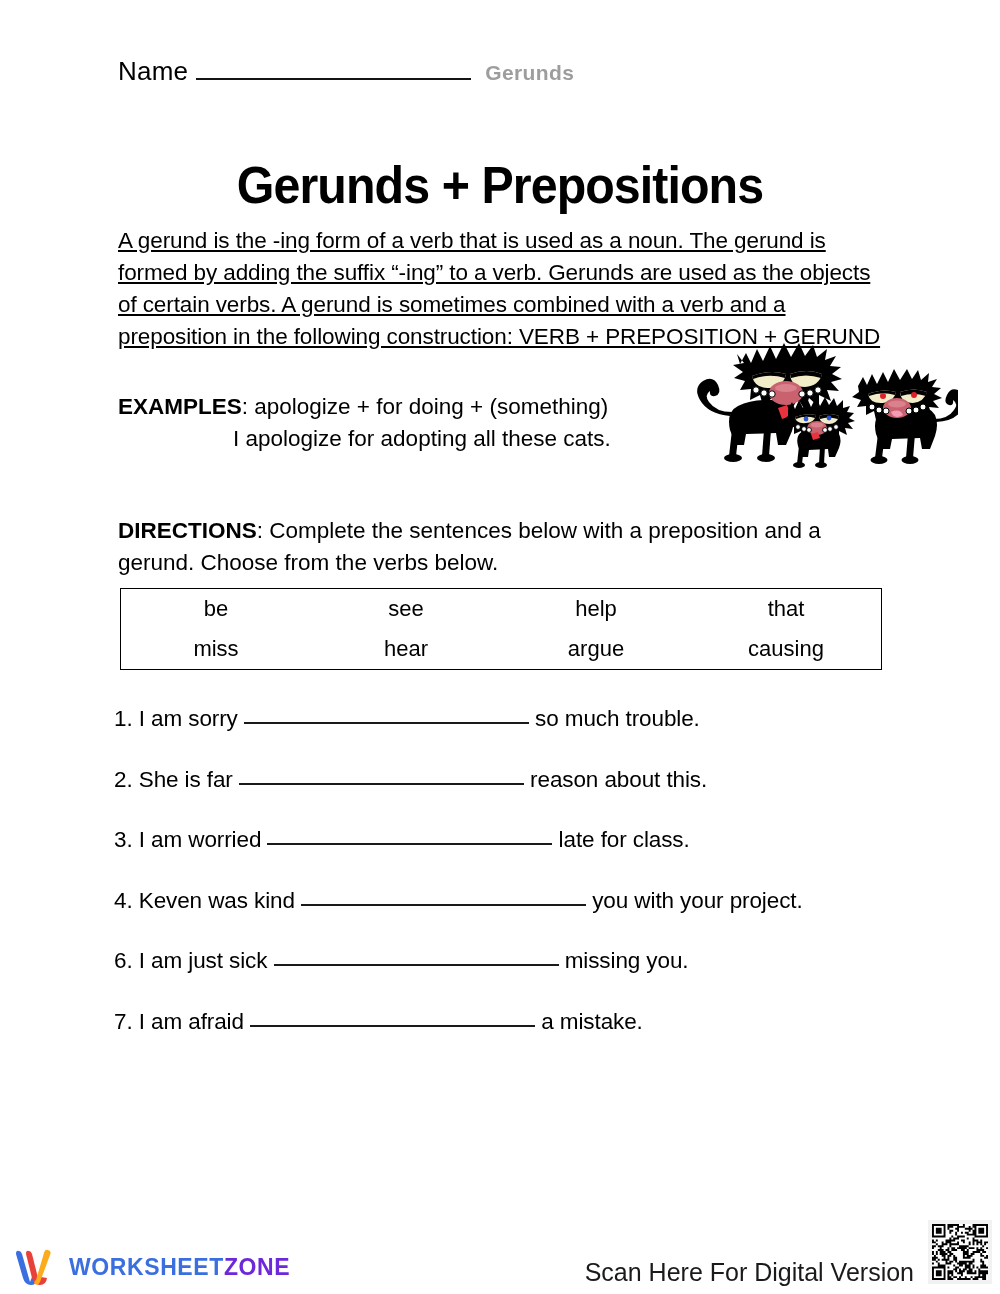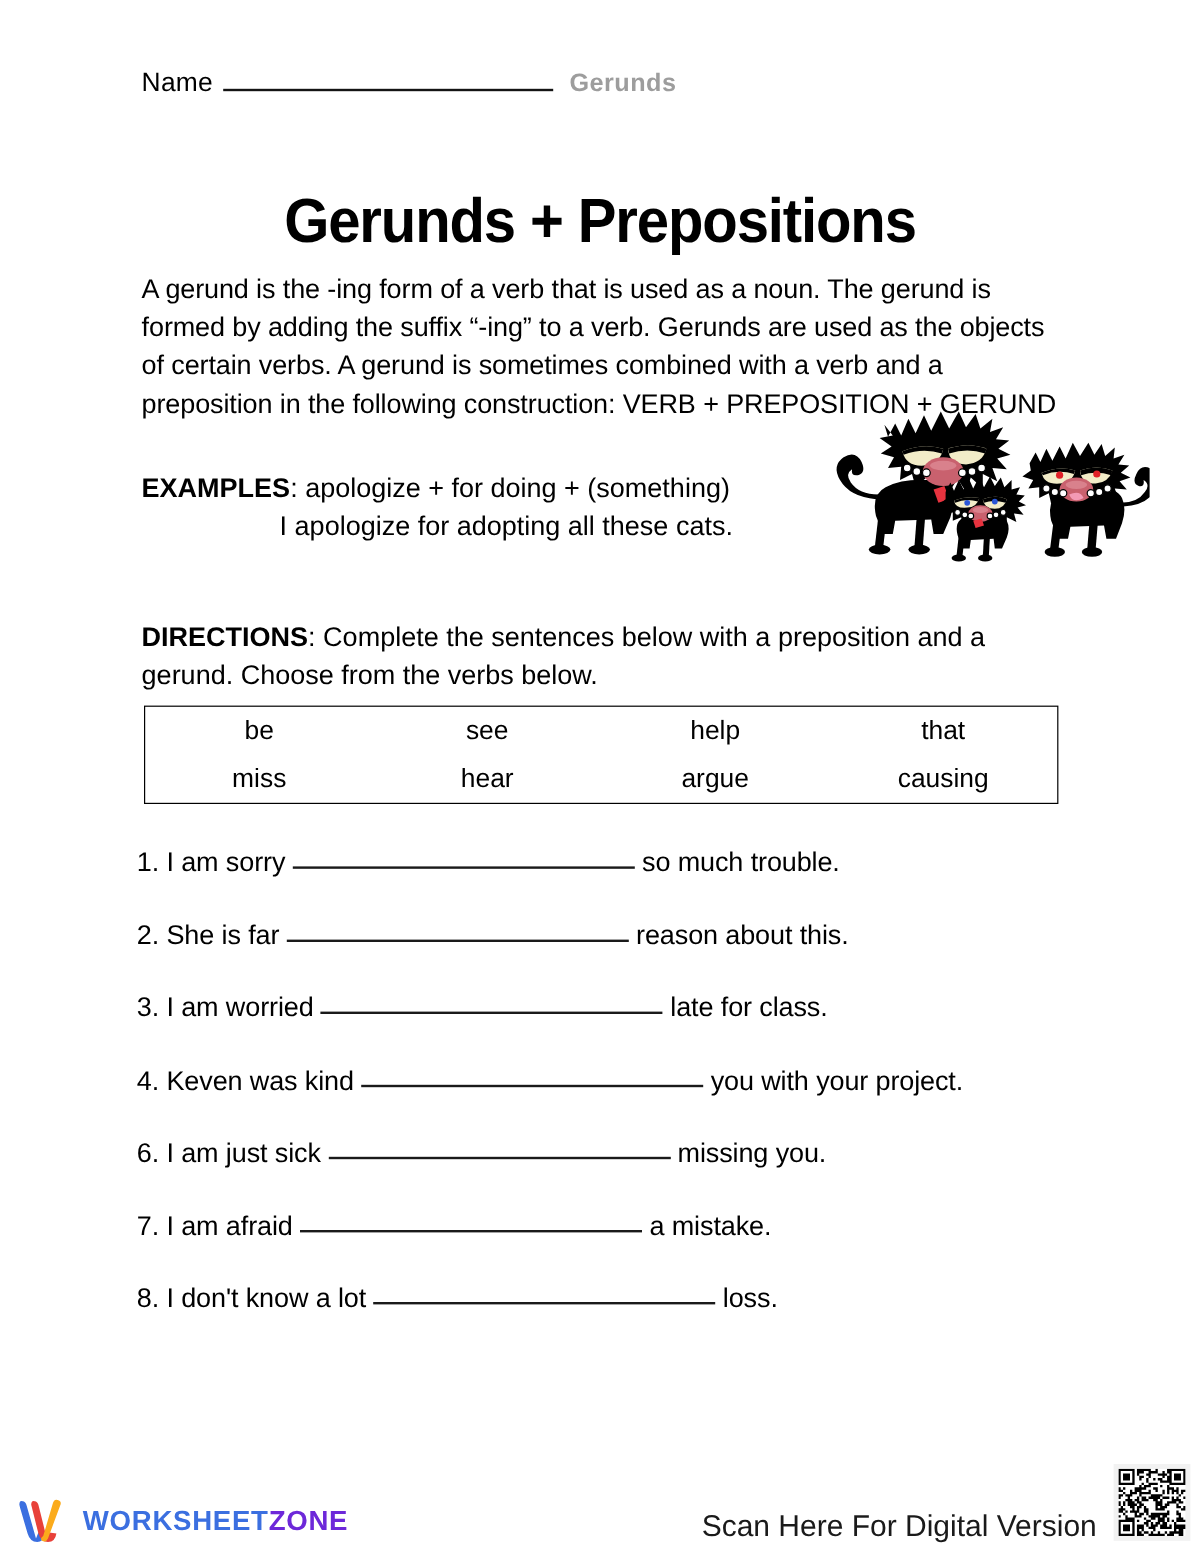--- a/index.html
+++ b/index.html
@@ -18,21 +18,21 @@
 
   
   .name-row {
     position: absolute;
     left: 118px; top: 56px;
     width: 790px;
     display: flex;
     align-items: baseline;
   }
   .name-label {
-    font-size: 22px;
+    font-size: 26px;
     letter-spacing: .2px;
     white-space: nowrap;
   }
   .name-line {
     flex: 0 0 275px;
     margin-left: 8px;
     margin-right: 14px;
     border-bottom: 2px solid #141414;
     height: 16px;
   }
@@ -57,20 +57,21 @@
   }
 
   
   .intro {
     position: absolute;
     left: 118px; top: 202px;
     width: 775px;
     font-size: 22.5px;
     line-height: 32px;
     letter-spacing: -0.1px;
+    text-decoration: underline;
   }
 
   .examples {
     position: absolute;
     left: 118px; top: 391px;
     width: 640px;
     font-size: 22.5px;
     line-height: 32px;
   }
   .examples .lead { font-weight: bold; }
@@ -205,21 +206,20 @@
     </div>
   </div>
 
   <div class="questions" id="questions">
       <div class="q-item"><span>1. </span><span>I am sorry </span><span class="q-blank" style="width: 285px;"></span><span> so much trouble.</span></div>
       <div class="q-item"><span>2. </span><span>She is far </span><span class="q-blank" style="width: 285px;"></span><span> reason about this.</span></div>
       <div class="q-item"><span>3. </span><span>I am worried </span><span class="q-blank" style="width: 285px;"></span><span> late for class.</span></div>
       <div class="q-item"><span>4. </span><span>Keven was kind </span><span class="q-blank" style="width: 285px;"></span><span> you with your project.</span></div>
       <div class="q-item"><span>6. </span><span>I am just sick </span><span class="q-blank" style="width: 285px;"></span><span> missing you.</span></div>
       <div class="q-item"><span>7. </span><span>I am afraid </span><span class="q-blank" style="width: 285px;"></span><span> a mistake.</span></div>
-      <div class="q-item"><span>8. </span><span>I don't know a lot </span><span class="q-blank" style="width: 285px;"></span><span> loss.</span></div>
     </div>
 
   <div class="cats">
     <svg viewBox="0 0 280 140" width="280" height="140" xmlns="http://www.w3.org/2000/svg">
       <g fill="#000">
 
         <path d="M52,92 q-4,-18 8,-24 q14,-7 34,-6 q16,1 20,9 q4,9 0,22 l-6,14 -8,0 -2,-12 -30,1 -2,11 -8,0 z"></path>
         <path d="M54,92 l-3,26 7,0 3,-26z"></path>
         <path d="M86,92 l-2,26 7,0 2,-26z"></path>
         <ellipse cx="55" cy="120" rx="9" ry="4"></ellipse>

